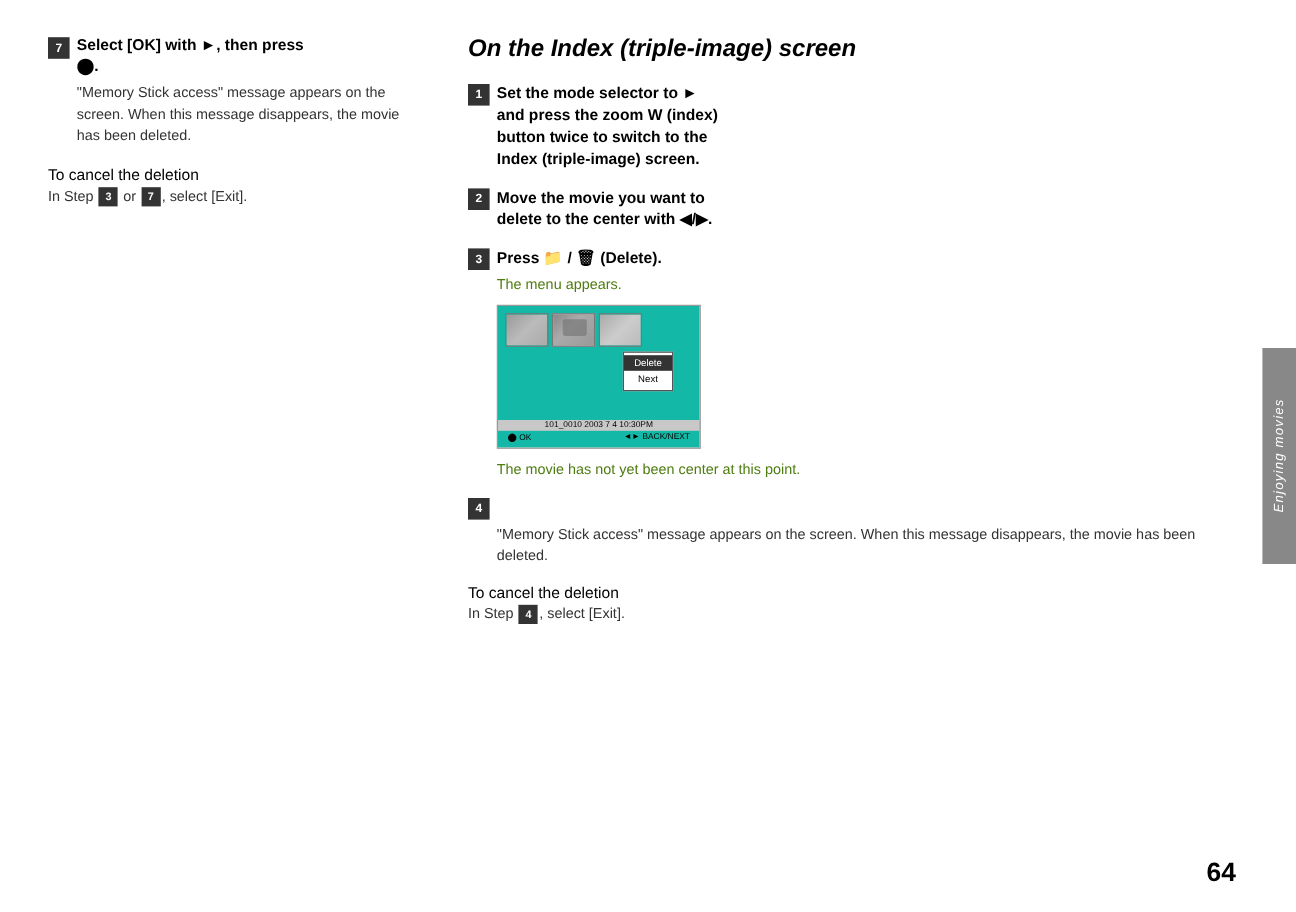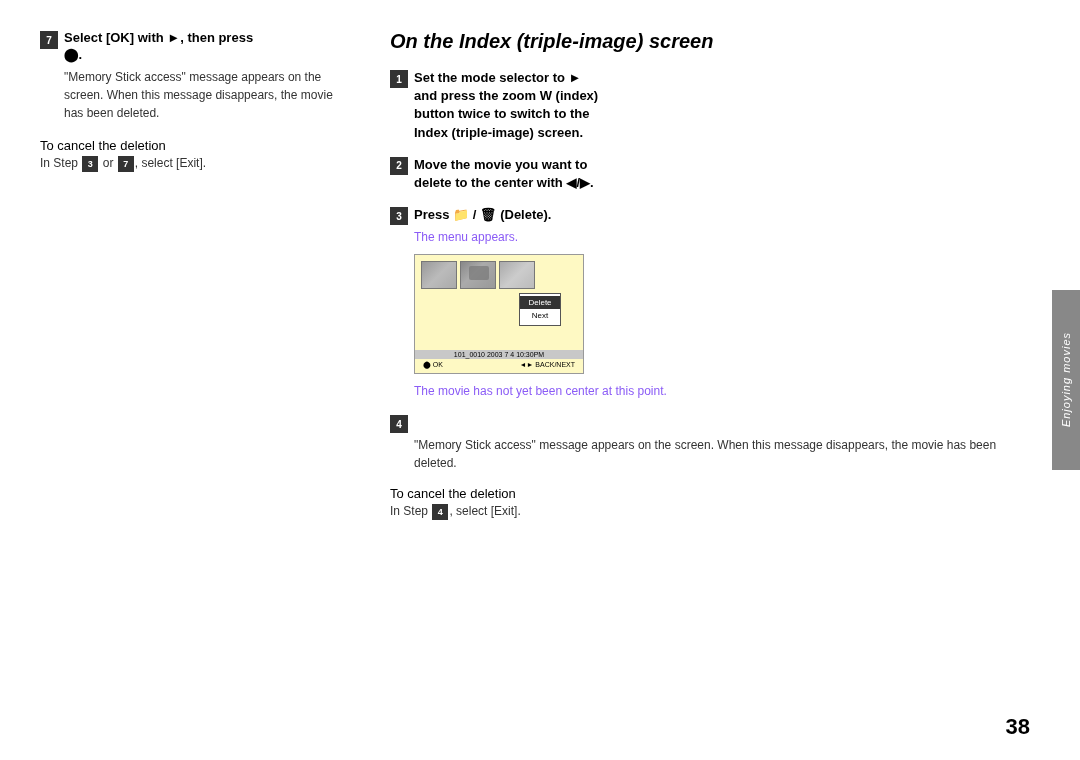--- a/index.html
+++ b/index.html
@@ -138,39 +138,39 @@
       margin-top: 1px;
     }
     .right-step-title {
       font-weight: bold;
       font-size: 13px;
       line-height: 1.4;
     }
     .right-step-body {
       font-size: 12px;
       line-height: 1.5;
-      color: #8b5cf6;
+      color: #4d7c0f;
       margin-left: 24px;
     }
 
     
     .camera-screen {
       border: 1px solid #999;
       width: 170px;
       height: 120px;
       margin: 8px 0 8px 24px;
       background: #ddd;
       position: relative;
       overflow: hidden;
     }
     .camera-screen-inner {
       width: 100%;
       height: 100%;
       position: relative;
-      background: #fef9c3;
+      background: #14b8a6;
     }
     .menu-box {
       position: absolute;
       right: 22px;
       top: 38px;
       background: #fff;
       border: 1px solid #555;
       width: 42px;
       padding: 2px 0;
     }
@@ -346,14 +346,14 @@
         </div>
       </div>
 
     </div>
   </div>
 
   <div class="sidebar-tab">
     <span class="sidebar-tab-text">Enjoying movies</span>
   </div>
 
-  <div class="page-number">38</div>
+  <div class="page-number">64</div>
 </div>
 
 </body></html>

